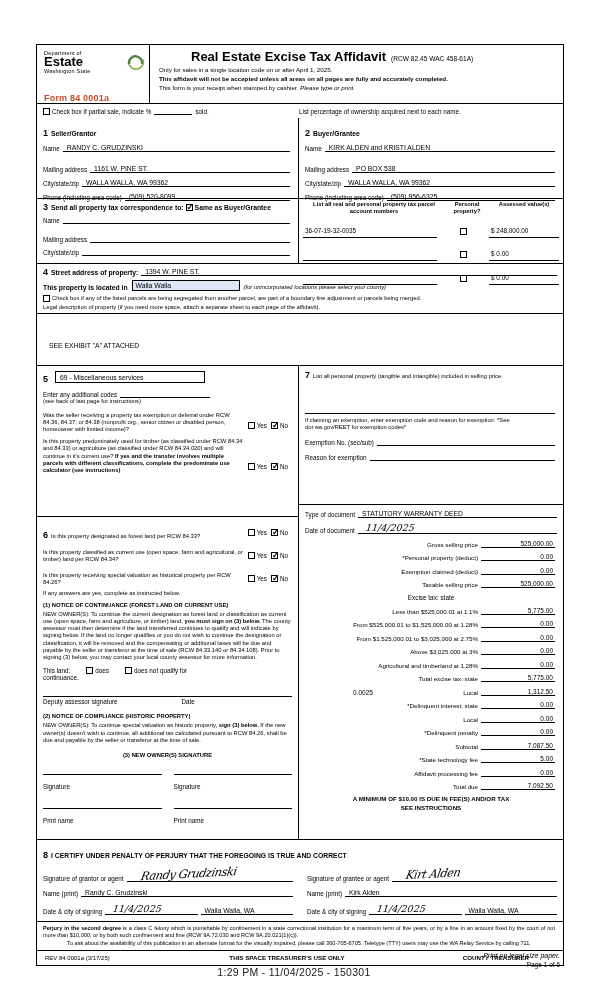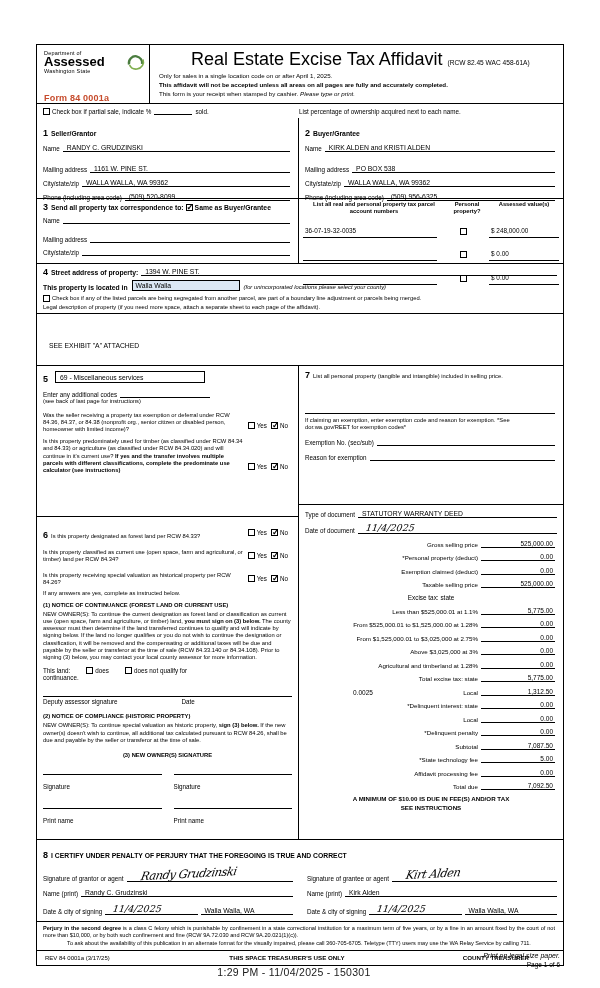--- a/index.html
+++ b/index.html
@@ -12,21 +12,21 @@
 
   
   .hdr { display:flex; height:58px; }
   .hdr-left { width:113px; border-right:1px solid #000; position:relative; padding:5px 4px 0 7px; }
   .dept-sm { font-size:5.5px; letter-spacing:.2px; }
   .brand { font-size:13px; font-weight:bold; line-height:12px; }
   .logo-swoosh { position:absolute; right:3px; top:8px; }
   .form-no { color:#c64b2c; font-weight:bold; font-size:9px; margin-top:19px; letter-spacing:.2px; }
   .hdr-right { flex:1; padding:4px 8px 0 9px; }
   .trow { display:flex; align-items:baseline; }
-  .title { font-size:18px; font-weight:normal;padding-left:32px; }
+  .title { font-size:13px; font-weight:bold;padding-left:32px; }
   .title-rcw { font-size:6.6px; margin-left:5px; }
   .hnote { font-size:6.2px; margin-top:2px; }
 
   
   .partial { border-top:1px solid #000; display:flex; align-items:flex-end; padding:4px 6px 3px 6px; }
   .pleft { display:flex; align-items:flex-end; width:256px; }
   .blank { width:38px; border-bottom:1px solid #000; height:7px; margin:0 3px; }
   .pright { flex:1; }
 
   
@@ -117,21 +117,21 @@
   .scanline { position:absolute; left:0; right:12px; top:966px; text-align:center; font-size:10.5px; color:#1a1a1a; letter-spacing:.3px; }
 </style>
 </head>
 <body>
 
 <div class="form">
 
   <div class="hdr">
     <div class="hdr-left">
       <div class="dept-sm">Department of</div>
-      <div class="brand">Assessed</div>
+      <div class="brand">Estate</div>
       <div class="dept-sm">Washington State</div>
       <svg class="logo-swoosh" width="21" height="19" viewBox="0 0 21 19">
         <path d="M4 11.5 C3 6.5 7.5 2.5 11.5 3.3 C15.3 4.1 17.8 7.5 17 11" stroke="#4a7c3f" stroke-width="2.3" fill="none"></path>
         <path d="M18 6.5 C19.5 10.8 16.8 15.4 12 16 C8.7 16.4 5.7 14.6 4.6 12" stroke="#7fae4e" stroke-width="1.7" fill="none"></path>
       </svg>
       <div class="form-no">Form 84 0001a</div>
     </div>
     <div class="hdr-right">
       <div class="trow">
         <span class="title">Real Estate Excise Tax Affidavit</span>

